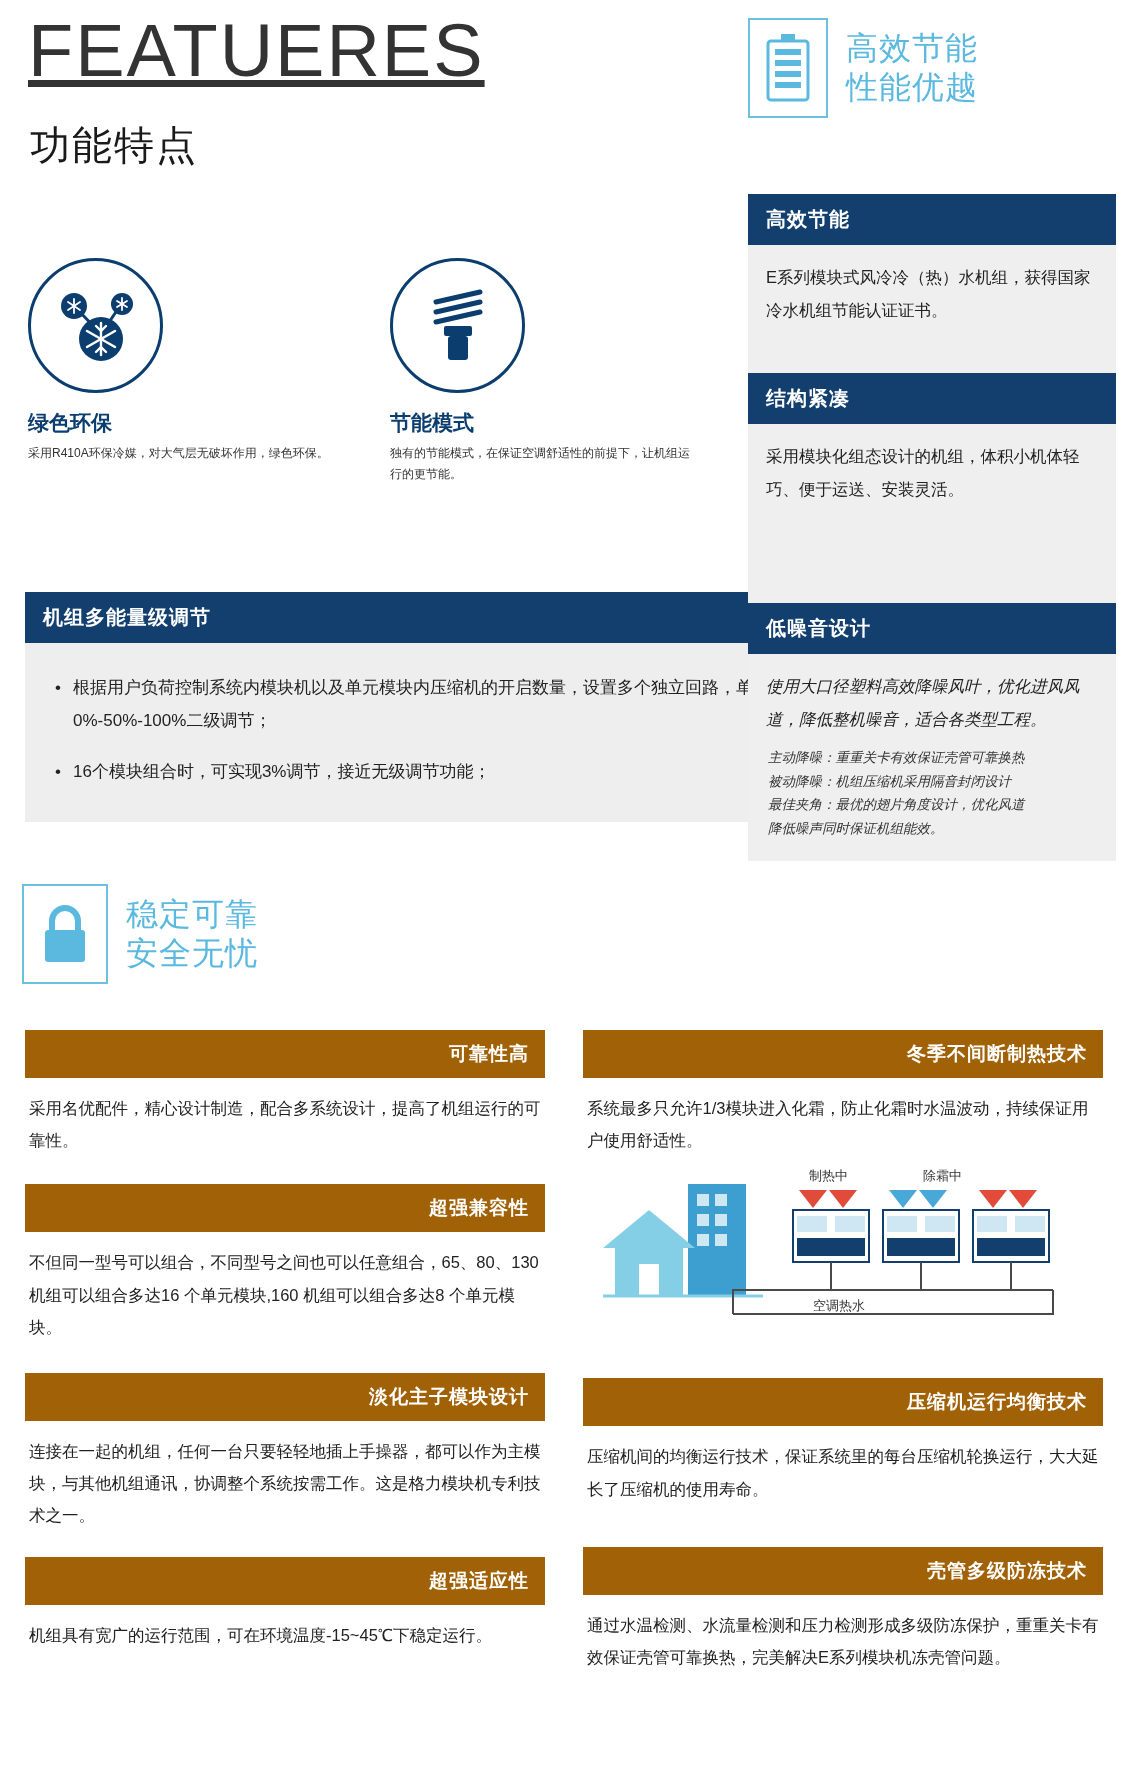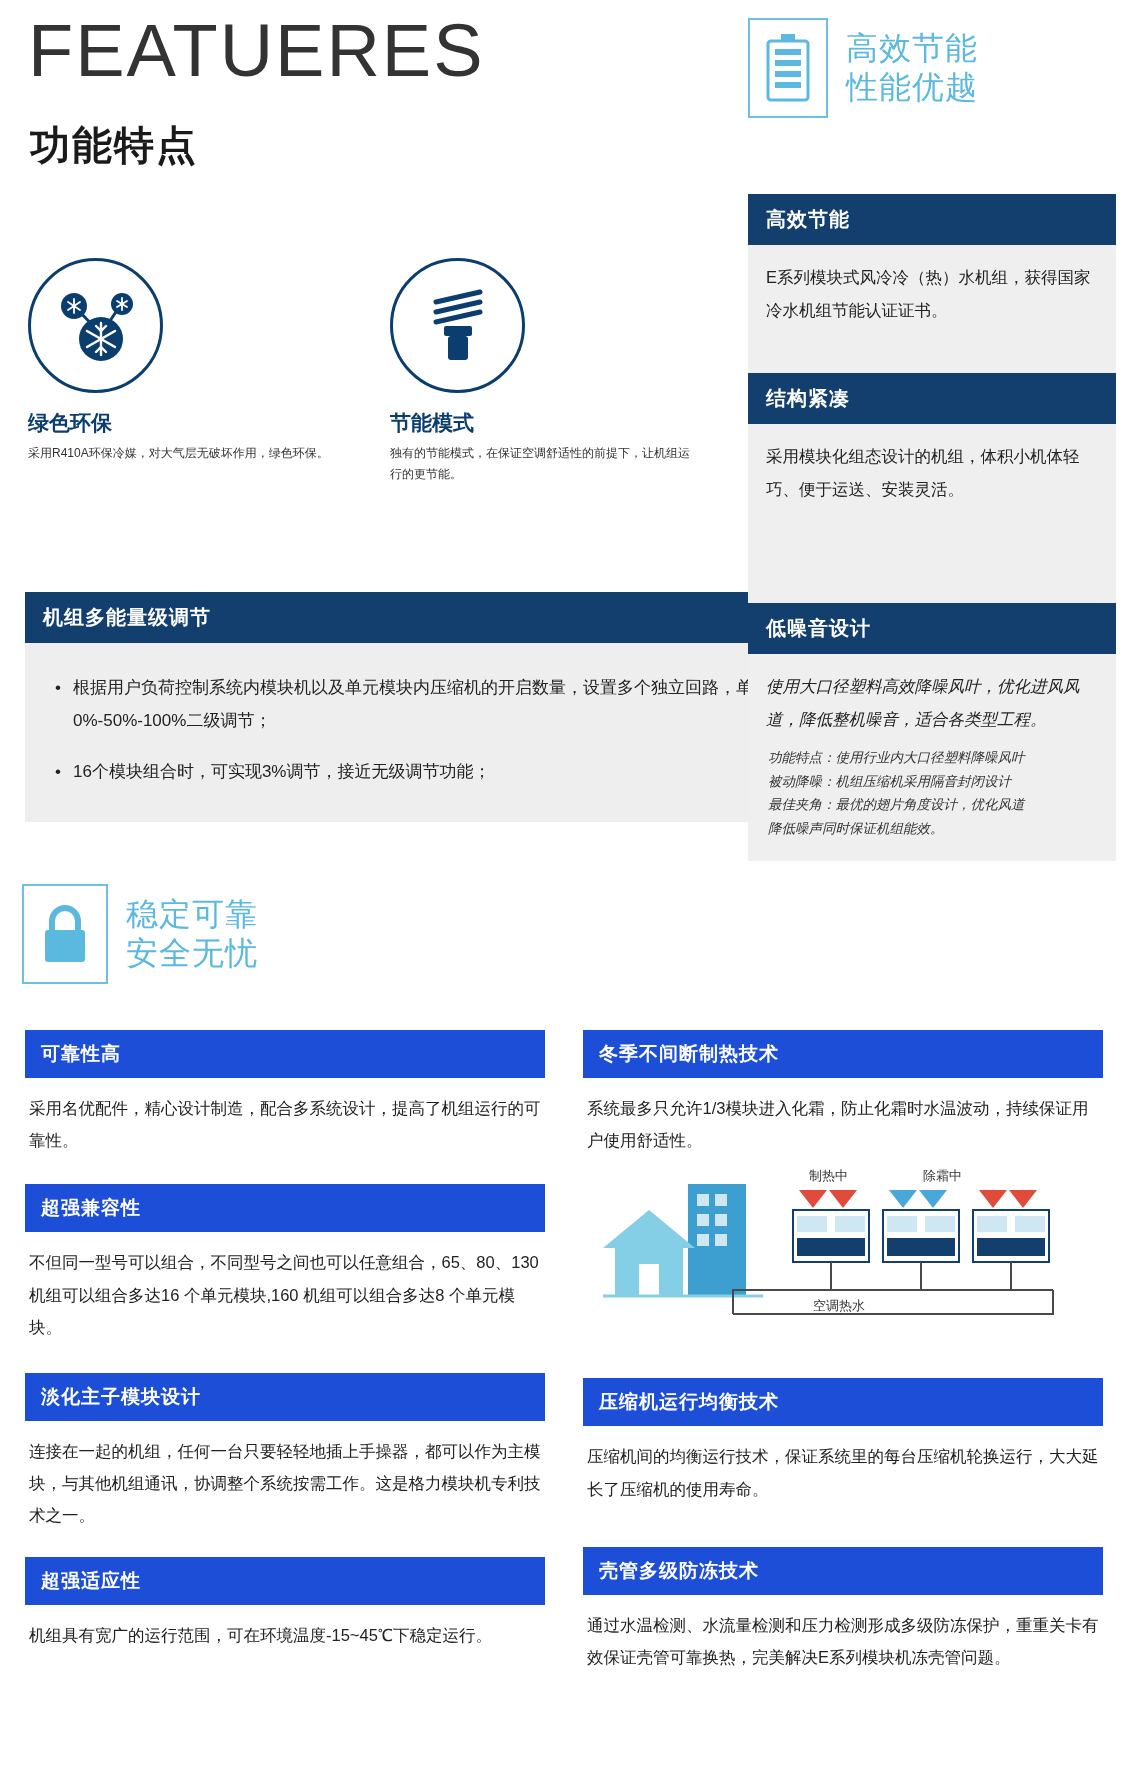--- a/index.html
+++ b/index.html
@@ -13,24 +13,25 @@
     overflow: hidden;
   }
   .page { position: relative; width: 1143px; height: 1776px; padding: 0; }
 
   
   .hdr-title {
     position: absolute; left: 28px; top: 14px;
     font-size: 74px; font-weight: 300; letter-spacing: 2px;
     color: #333; line-height: 1.0;
     font-family: "Liberation Sans", sans-serif;
+    text-decoration: underline;
   }
   .hdr-sub {
     position: absolute; left: 30px; top: 118px;
-    font-size: 40px; font-weight: bold; color: #1a1a1a; letter-spacing: 2px;
+    font-size: 40px; font-weight: normal; color: #1a1a1a; letter-spacing: 2px;
   }
 
   
   .badge {
     position: absolute; display: flex; align-items: center; gap: 18px;
   }
   .badge-box {
     width: 80px; height: 100px; border: 2px solid #6ec0e0;
     display: flex; align-items: center; justify-content: center;
     background: #fff;
@@ -81,21 +82,21 @@
   }
   #multi-level li:last-child { margin-bottom: 0; }
   #multi-level li::before {
     content: "•"; position: absolute; left: 0; top: 0; color: #222;
   }
 
   
   #bottom { position: absolute; left: 25px; top: 1030px; width: 1093px; display: flex; gap: 38px; }
   .col { width: 520px; }
   .card { margin-bottom: 22px; }
-  .card .bar { background: #1d4ed8; }
+  .card .bar { background: #a16207; text-align: right; }
   .card .txt { padding: 14px 4px 4px 4px; font-size: 16.5px; line-height: 1.95; color: #222; }
 
   
   .sub-bullets { font-size: 13.5px; line-height: 1.75; color: #333; margin-top: 2px; }
   .sub-bullets div { position: relative; padding-left: 2px; }
 
   
   .illus { position: relative; width: 100%; height: 190px; margin-top: 6px; }
 
   svg { display: block; }
@@ -205,21 +206,21 @@
     <div class="blk">
       <div class="bar">结构紧凑</div>
       <div class="body" style="height:179px;">采用模块化组态设计的机组，体积小机体轻巧、便于运送、安装灵活。</div>
     </div>
 
     <div class="blk">
       <div class="bar">低噪音设计</div>
       <div class="body" style="padding-bottom:20px;font-style:italic;">
         <div>使用大口径塑料高效降噪风叶，优化进风风道，降低整机噪音，适合各类型工程。</div>
         <div class="sub-bullets" style="margin-top:10px;">
-          <div>功能特点：使用行业内大口径塑料降噪风叶</div>
+          <div>主动降噪：重重关卡有效保证壳管可靠换热</div>
           <div>被动降噪：机组压缩机采用隔音封闭设计</div>
           <div>最佳夹角：最优的翅片角度设计，优化风道</div>
           <div>降低噪声同时保证机组能效。</div>
         </div>
       </div>
     </div>
 
   </div>
 
   <div id="bottom">

